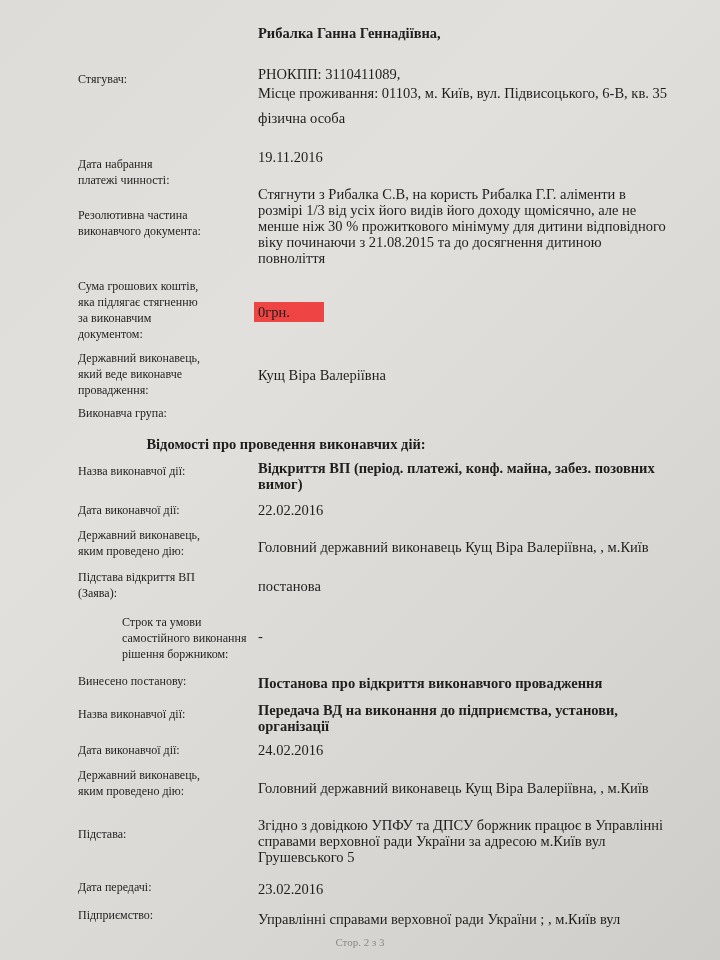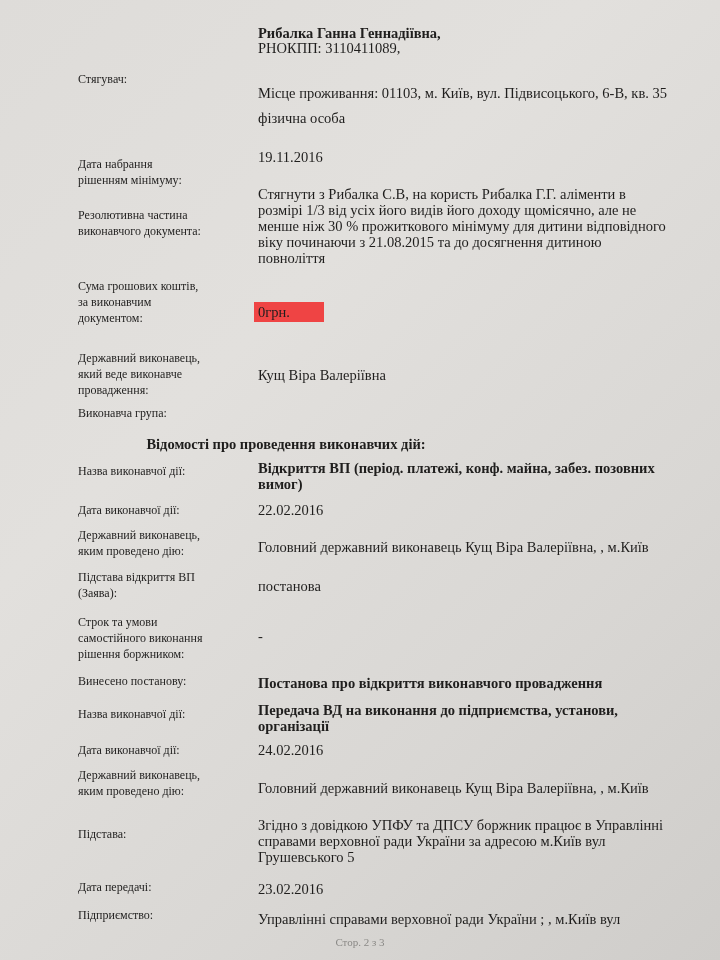--- a/index.html
+++ b/index.html
@@ -60,29 +60,29 @@
       color: #8a8986;
     }
     .line { display: block; }
   </style>
 </head>
 <body>
 
 <div class="row">
   <div class="label" style="top:71px;">Стягувач:</div>
   <div class="value bold" style="top:25px;">Рибалка Ганна Геннадіївна,</div>
-  <div class="value" style="top:40px;">РНОКПП: 3110411089,</div>
+  <div class="value" style="top:66px;">РНОКПП: 3110411089,</div>
   <div class="value" style="top:85px;">Місце проживання: 01103, м. Київ, вул. Підвисоцького, 6-В, кв. 35</div>
   <div class="value" style="top:110px;">фізична особа</div>
 </div>
 
 <div class="row">
   <div class="label" style="top:156px;">
     <span class="line">Дата набрання</span>
-    <span class="line">рішенням мінімуму:</span>
+    <span class="line">платежі чинності:</span>
   </div>
   <div class="value" style="top:149px;">19.11.2016</div>
 </div>
 
 <div class="row">
   <div class="label" style="top:207px;">
     <span class="line">Резолютивна частина</span>
     <span class="line">виконавчого документа:</span>
   </div>
   <div class="value" style="top:186px;">
@@ -90,20 +90,21 @@
     <span class="line">розмірі 1/3 від усіх його видів його доходу щомісячно, але не</span>
     <span class="line">менше ніж 30 % прожиткового мінімуму для дитини відповідного</span>
     <span class="line">віку починаючи з 21.08.2015 та до досягнення дитиною</span>
     <span class="line">повноліття</span>
   </div>
 </div>
 
 <div class="row">
   <div class="label" style="top:278px;">
     <span class="line">Сума грошових коштів,</span>
+    <span class="line">яка підлягає стягненню</span>
     <span class="line">за виконавчим</span>
     <span class="line">документом:</span>
   </div>
   <div class="value" style="top:304px;">
     <span class="highlight">0грн.</span>
   </div>
 </div>
 
 <div class="row">
   <div class="label" style="top:350px;">
@@ -135,21 +136,21 @@
     <span class="line">яким проведено дію:</span>
   </div>
   <div class="value" style="top:539px;">Головний державний виконавець Кущ Віра Валеріївна, , м.Київ</div>
 
   <div class="label" style="top:569px;">
     <span class="line">Підстава відкриття ВП</span>
     <span class="line">(Заява):</span>
   </div>
   <div class="value" style="top:578px;">постанова</div>
 
-  <div class="label" style="top:614px;">
+  <div class="label" style="top:614px;margin-left:44px;">
     <span class="line">Строк та умови</span>
     <span class="line">самостійного виконання</span>
     <span class="line">рішення боржником:</span>
   </div>
   <div class="value" style="top:628px;">-</div>
 
   <div class="label" style="top:673px;">Винесено постанову:</div>
   <div class="value bold" style="top:675px;">Постанова про відкриття виконавчого провадження</div>
 </div>
 

